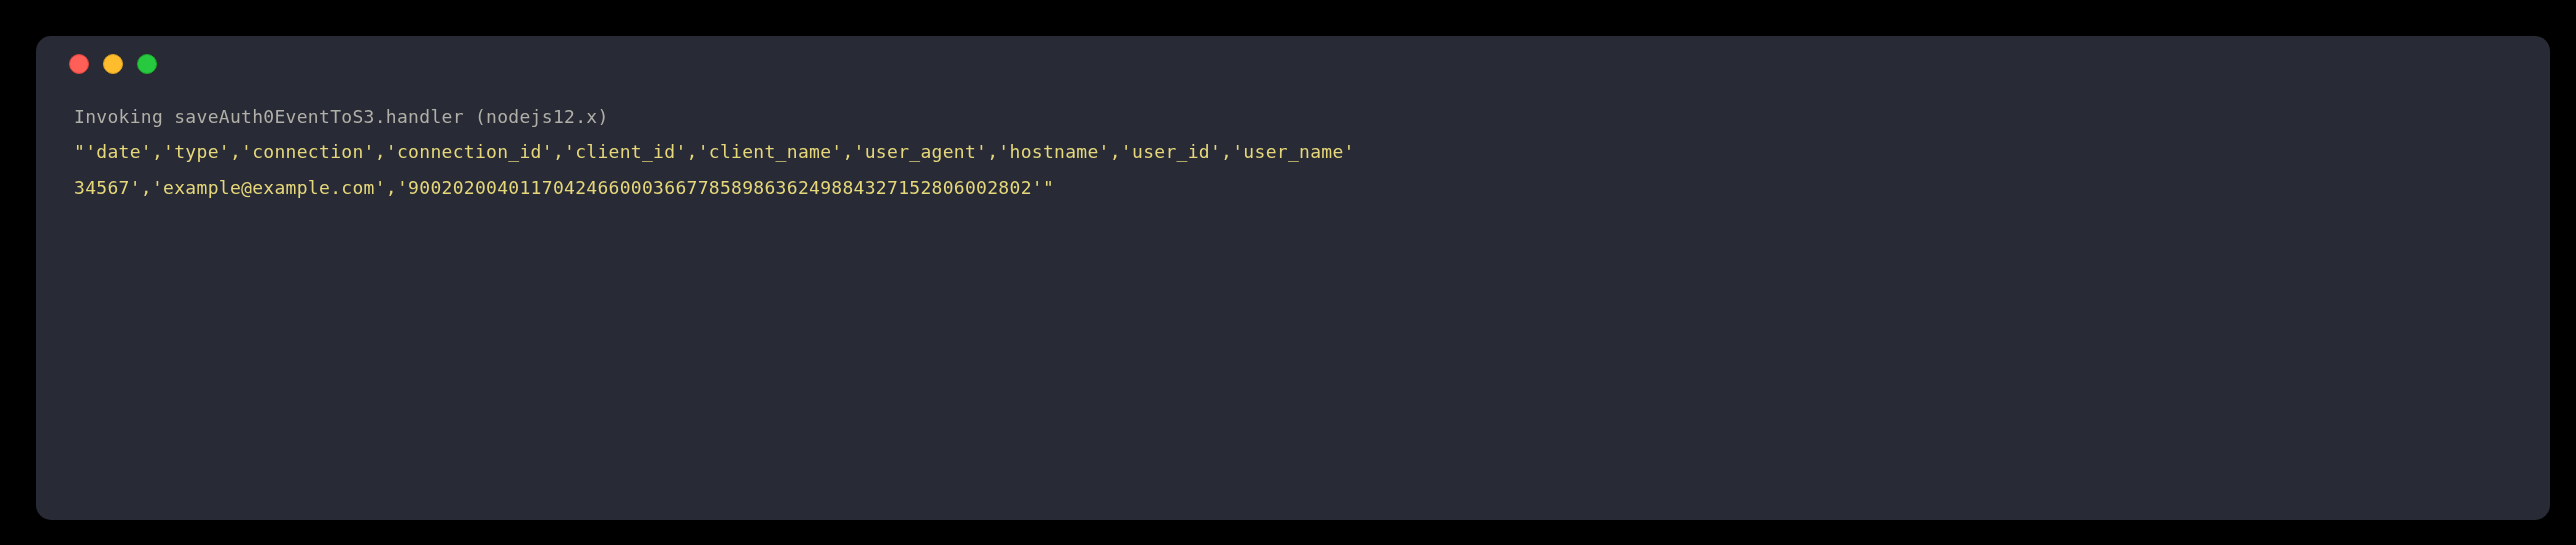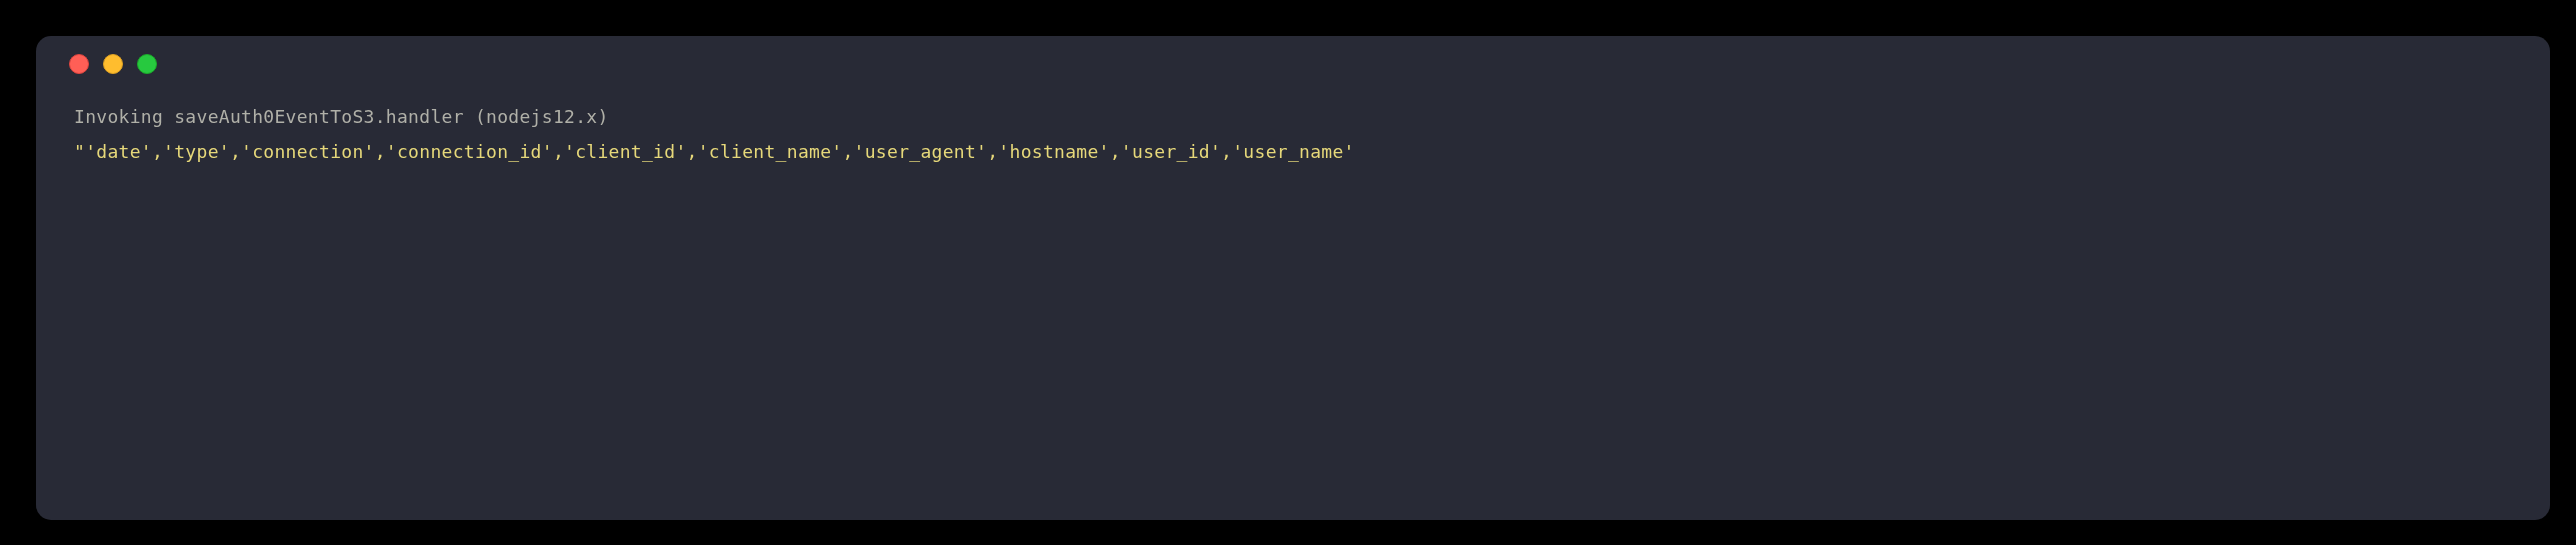--- a/index.html
+++ b/index.html
@@ -59,15 +59,16 @@
 
 <div class="terminal-window">
   <div class="titlebar">
     <div class="traffic-light tl-red"></div>
     <div class="traffic-light tl-yellow"></div>
     <div class="traffic-light tl-green"></div>
   </div>
   <div class="terminal-content">
     <div class="line-invoke">Invoking saveAuth0EventToS3.handler (nodejs12.x)</div>
     <div class="line-output">"'date','type','connection','connection_id','client_id','client_name','user_agent','hostname','user_id','user_name'</div>
+    <div class="line-output">34567','example@example.com','90020200401170424660003667785898636249884327152806002802'"</div>
   </div>
 </div>
 
 
 </body></html>

